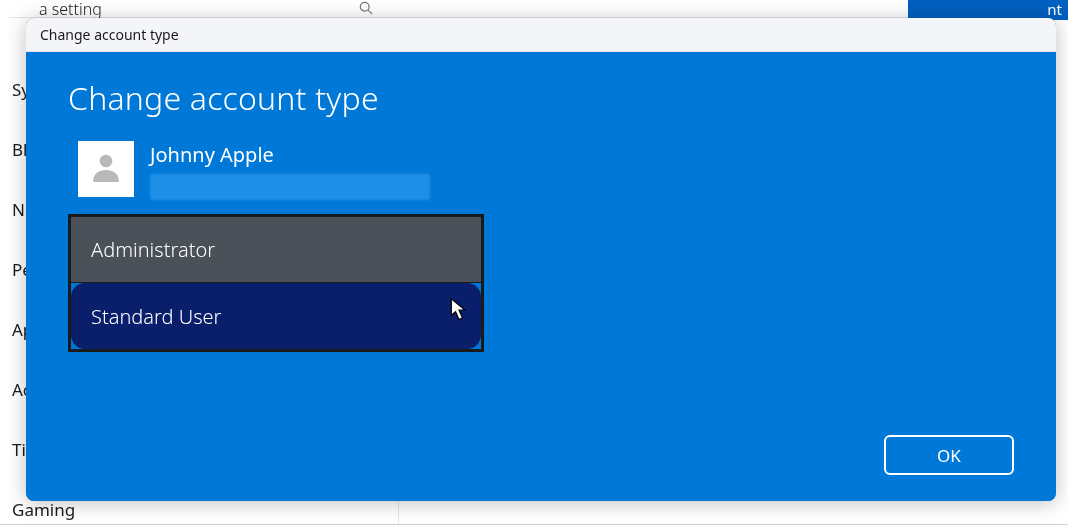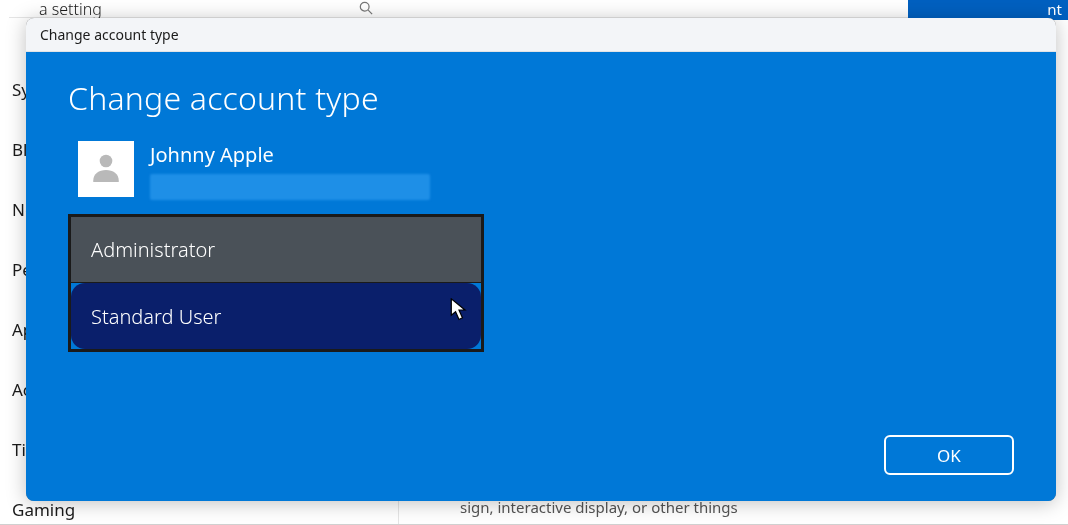--- a/index.html
+++ b/index.html
@@ -134,21 +134,20 @@
     <span class="bg-nav-item" style="top:180px">Ne</span>
     <span class="bg-nav-item" style="top:240px">Pe</span>
     <span class="bg-nav-item" style="top:300px">Ap</span>
     <span class="bg-nav-item" style="top:360px">Ac</span>
     <span class="bg-nav-item" style="top:420px">Ti</span>
     <span class="bg-nav-item" style="top:480px">Gaming</span>
   </div>
 
   <div class="bg-divider-v"></div>
 
-  <div class="bg-bottom-caption">sign, interactive display, or other things</div>
   <div class="bg-border-bottom"></div>
 </div>
 
 <div class="dialog">
 
   <div class="dialog-titlebar">
     <span>Change account type</span>
   </div>
 
   <div class="dialog-body">

